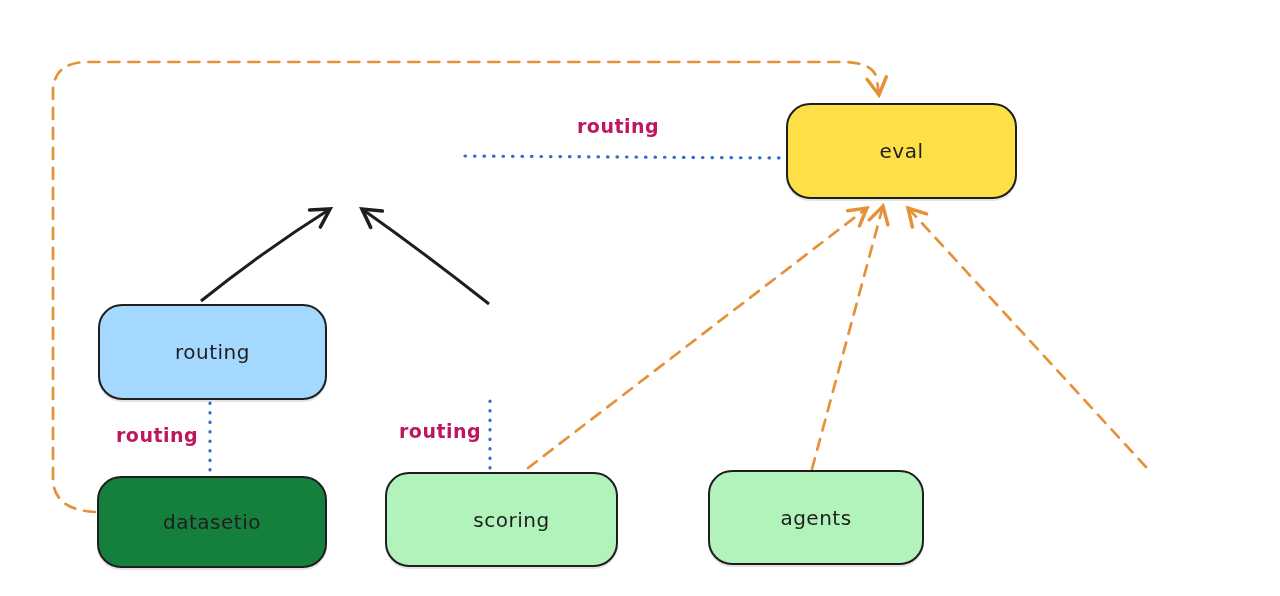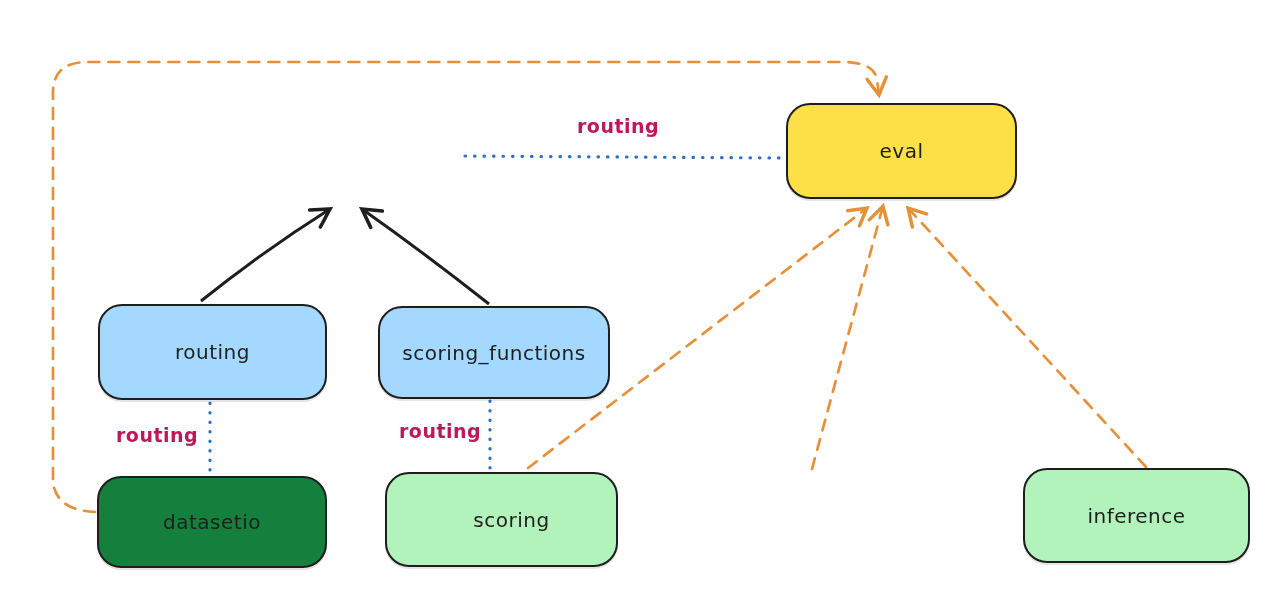--- a/index.html
+++ b/index.html
@@ -74,30 +74,27 @@
     <path d="M 812 469 L 883 206" fill="none" stroke="#e5913a" stroke-width="2.7" stroke-linecap="round" stroke-dasharray="11 9" marker-end="url(#arrow-orange)"></path>
     <path d="M 1146 467 L 908 208" fill="none" stroke="#e5913a" stroke-width="2.7" stroke-linecap="round" stroke-dasharray="11 9" marker-end="url(#arrow-orange)"></path>
   </svg>
 
   <div class="node" id="n-eval" style="background: #fde047;">
     <span class="label">eval</span>
   </div>
   <div class="node" id="n-datasets" style="background: rgb(165, 216, 255);">
     <span class="label">routing</span>
   </div>
-  <div class="node" id="n-scoring_functions" style="background: rgb(165, 216, 255);">
-    <span class="label">scoring_functions</span>
-  </div>
   <div class="node" id="n-datasetio" style="background: #15803d;">
     <span class="label">datasetio</span>
   </div>
   <div class="node" id="n-scoring" style="background: rgb(178, 242, 187); padding-left: 20px;">
     <span class="label">scoring</span>
   </div>
-  <div class="node" id="n-inference" style="background: rgb(178, 242, 187);">
-    <span class="label">inference</span>
+  <div class="node" id="n-agents" style="background: rgb(178, 242, 187);">
+    <span class="label">agents</span>
   </div>
 
   <div class="edge-label" id="el-top">routing</div>
   <div class="edge-label" id="el-left">routing</div>
   <div class="edge-label" id="el-mid">routing</div>
 
 </div>
 
 </body></html>

